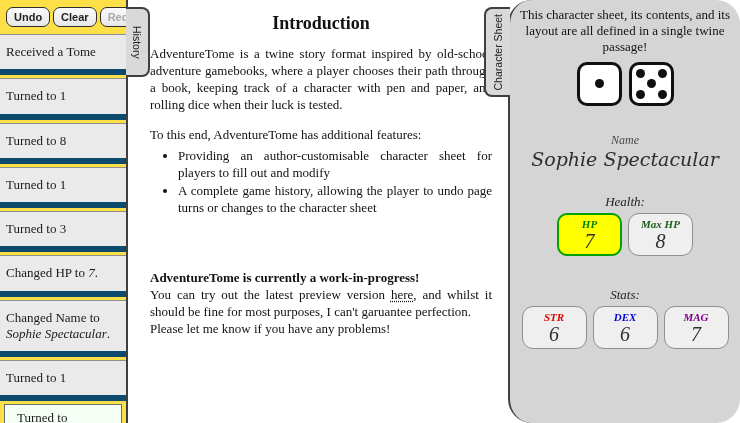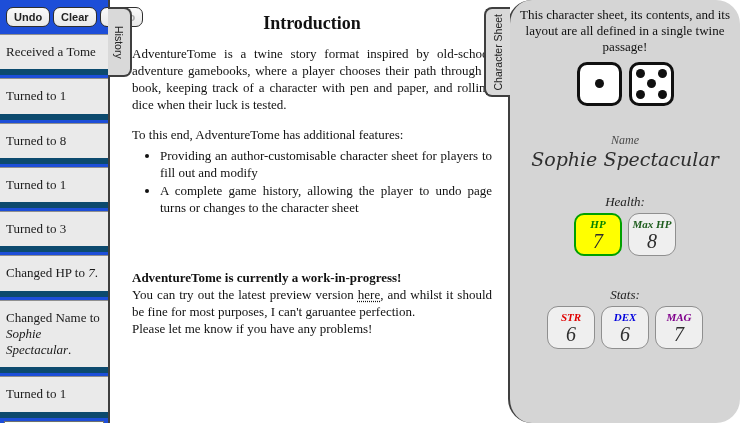--- a/index.html
+++ b/index.html
@@ -6,22 +6,22 @@
   html,body { width:740px; height:423px; overflow:hidden; }
   body {
     display:flex;
     font-family:"Liberation Serif", serif;
     background:#fff;
     color:#111;
   }
 
   
   .left-sidebar {
-    width:110px; flex-shrink:0;
-    background:#1d4ed8;
+    width:128px; flex-shrink:0;
+    background:#fde047;
     border-right:2px solid #3f3f3f;
     position:relative;
     padding-top:6px;
     z-index:2;
   }
   .hist-buttons {
     display:flex; gap:3px;
     padding:1px 4px 7px 6px;
   }
   .ui-btn {
@@ -153,21 +153,21 @@
     font-family:"DejaVu Serif", serif;
     cursor:pointer;
   }
   .section-label {
     font-size:13px; font-style:italic; color:#222;
     margin-top:24px; margin-bottom:3px;
   }
   .stats-label { margin-top:31px;text-align:center; }
   .box-row { display:flex; justify-content:center; gap:6px; }
   .stat-box {
-    width:48px; height:43px;
+    width:65px; height:43px;
     background:#efefef;
     border:1px solid #8f8f8f;
     border-radius:11px;
     display:flex; flex-direction:column;
     align-items:center; justify-content:center;
     padding-top:1px;
     cursor:pointer;
   }
   .stat-box .box-label {
     font-size:11px; font-weight:700; font-style:italic;

